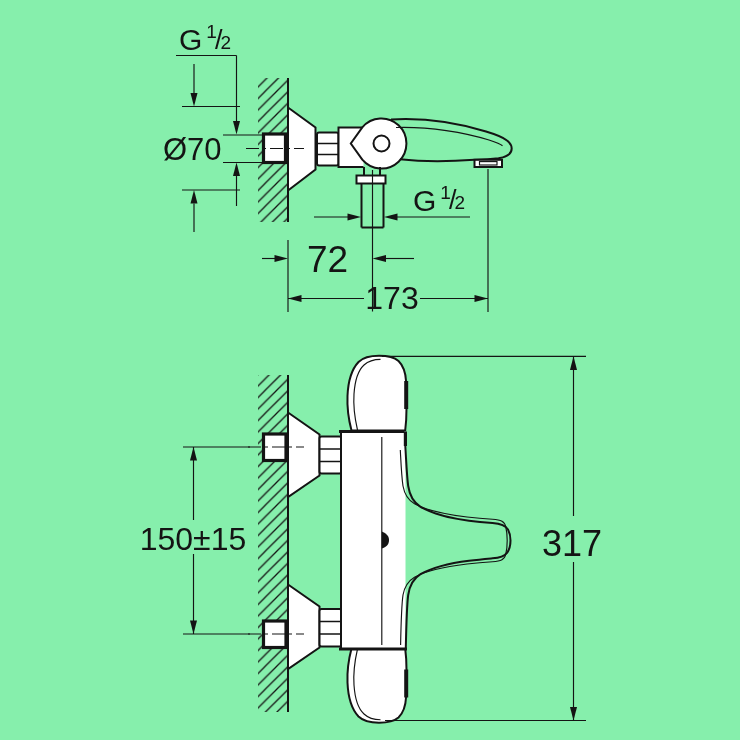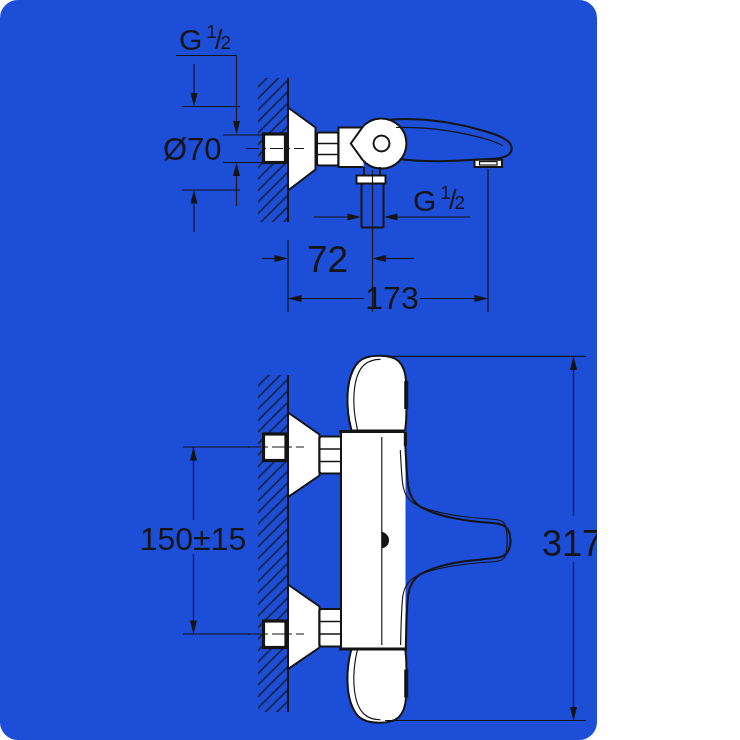--- a/index.html
+++ b/index.html
@@ -1,16 +1,16 @@
 <!DOCTYPE html>
 <html><head>
 <meta charset="utf-8">
 <style>
   html,body{margin:0;padding:0;background:#fff;}
-  .stage{position:relative;width:597px;height:740px;background:#1d4ed8;overflow:hidden;border-radius:18px;}
+  .stage{position:relative;width:740px;height:740px;background:#86efac;overflow:hidden;}
   svg{display:block;}
   svg text{font-family:"Liberation Sans",sans-serif;fill:#141414;}
   .ln{stroke:#141414;fill:none;stroke-width:2;}
   .lt{stroke:#141414;fill:none;stroke-width:1.15;}
   .lm{stroke:#141414;fill:none;stroke-width:1.5;}
   .lk{stroke:#141414;fill:none;stroke-width:3.2;}
   .lk2{stroke:#141414;fill:none;stroke-width:4;}
   .fw{fill:#ffffff;}
   .fk{fill:#141414;stroke:none;}
   .cl{stroke:#141414;fill:none;stroke-width:1.15;stroke-dasharray:13 4 3 4;}

